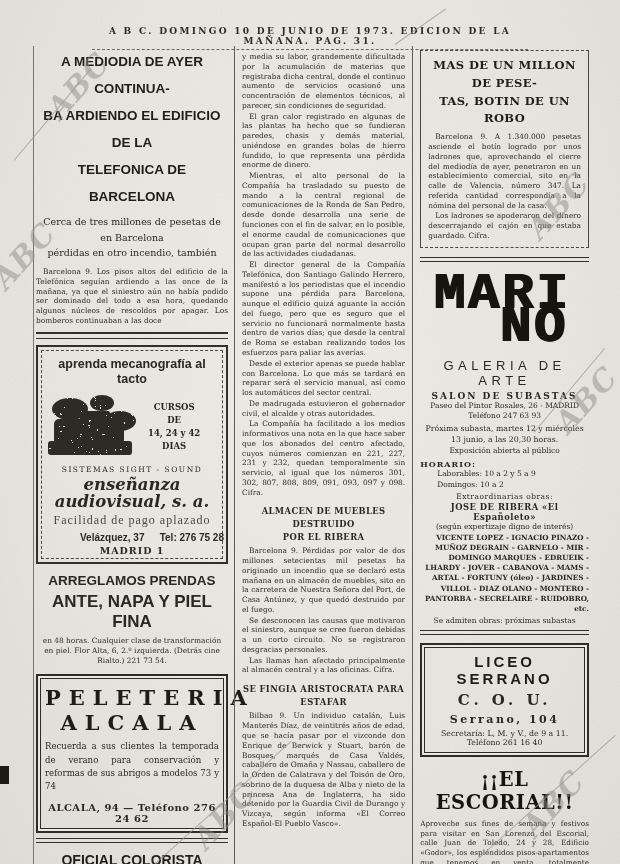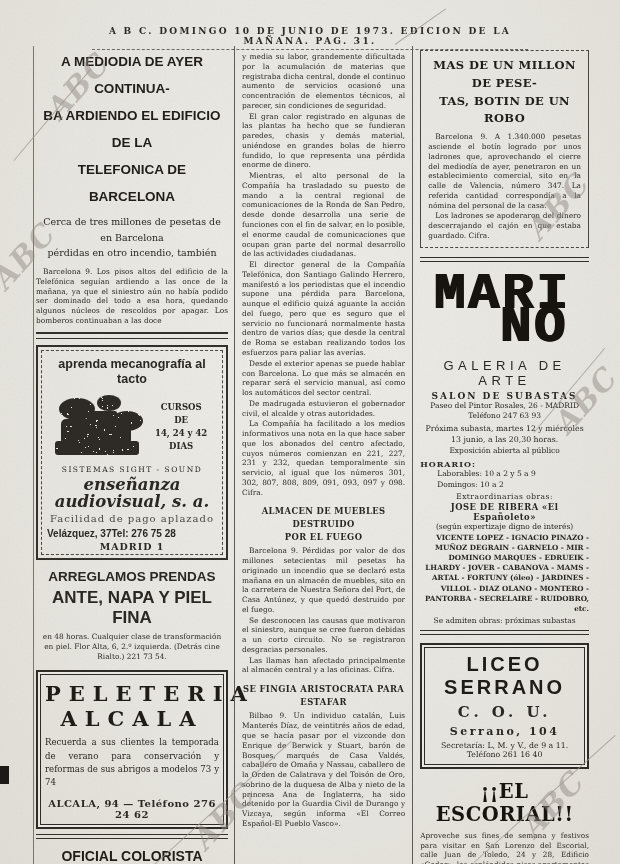--- a/index.html
+++ b/index.html
@@ -26,29 +26,29 @@
   
   .bt{font-size:7.4px;line-height:1.32;text-align:justify;text-indent:7px;margin:0 0 1px;}
   .rule-heavy{height:4px;border-top:2px solid #33302a;border-bottom:1px solid #33302a;margin:6px 0;}
   .rule-thin2{height:3px;border-top:1px solid #33302a;border-bottom:1px solid #33302a;margin:5px 0;}
   
   .headline1{font-family:"Liberation Sans",sans-serif;font-weight:bold;font-size:13.5px;
     text-align:center;line-height:2;color:#211e19;}
   .subhead1{font-size:9.5px;line-height:1.65;text-align:center;margin-top:4px;}
   .body1{margin-top:6px;}
   .ad-meca{margin-top:5px;border:2px solid #33302a;outline:1px dashed #4a463f;outline-offset:-6px;
-    padding:10px 9px 6px;text-align:center;}
+    padding:10px 2px 6px;text-align:center;}
   .ad-meca-title{font-family:"Liberation Sans",sans-serif;font-weight:bold;font-size:12.5px;line-height:1.25;}
   .meca-row{display:flex;align-items:center;margin-top:3px;}
   .cursos{font-weight:bold;font-size:8.5px;line-height:1.5;}
   .sistema{font-size:7.5px;letter-spacing:1.5px;margin-top:2px;}
   .brand{font-weight:bold;font-style:italic;font-size:16.5px;line-height:1.02;margin-top:3px;}
-  .pago{font-size:10px;letter-spacing:1px;margin-top:2px;color:#4b473f;}
-  .meca-addr{display:flex;margin-top:4px;
-    font-family:"Liberation Sans",sans-serif;font-weight:bold;font-size:10px;}
+  .pago{font-size:12px;letter-spacing:1px;margin-top:2px;color:#4b473f;font-family:Liberation Serif, serif;}
+  .meca-addr{display:flex;justify-content:space-between;margin-top:4px;
+    font-family:"Liberation Sans",sans-serif;font-weight:bold;font-size:10px;margin-left:40px;}
   .meca-city{font-weight:bold;font-size:9.5px;letter-spacing:1px;margin-top:2px;}
   .prendas-title{font-family:"Liberation Sans",sans-serif;font-weight:bold;font-size:13.5px;
     text-align:center;margin-top:9px;}
   .prendas-sub{font-family:"Liberation Sans",sans-serif;font-weight:bold;font-size:17px;
     text-align:center;margin-top:4px;}
   .prendas-body{font-size:7.4px;line-height:1.4;text-align:center;margin-top:4px;padding:0 6px;}
   .ad-pele{border:2px solid #2f2c27;box-shadow:inset 0 0 0 2px #eae8e2, inset 0 0 0 3px #2f2c27;
     padding:9px 7px 7px;margin-top:7px;text-align:center;}
   .pele-title{font-weight:bold;font-size:21px;letter-spacing:8px;line-height:1.2;color:#1f1c17;}
   .pele-body{font-size:8.6px;line-height:1.55;text-align:justify;margin-top:5px;}
@@ -75,21 +75,21 @@
   .m-auction{font-size:7.8px;line-height:1.4;text-align:center;margin-top:2px;}
   .m-horario{font-weight:bold;font-size:8px;letter-spacing:1px;margin-top:3px;}
   .m-sched{font-size:7.5px;line-height:1.4;margin-left:17px;}
   .m-extra{font-size:7.5px;text-align:center;margin-top:2px;letter-spacing:.5px;}
   .m-feat{font-weight:bold;font-size:8.4px;text-align:center;margin-top:1px;letter-spacing:.5px;}
   .m-featnote{font-size:7.5px;text-align:center;}
   .m-artists{font-weight:bold;font-size:7.2px;line-height:1.4;text-align:right;margin-top:2px;}
   .m-admit{font-size:7.5px;text-align:center;margin-top:2px;}
   .box-liceo{border:2px solid #2f2c27;box-shadow:inset 0 0 0 2px #eae8e2, inset 0 0 0 3px #2f2c27;
     padding:8px 4px;margin-top:8px;text-align:center;}
-  .liceo-name{font-family:"Liberation Sans",sans-serif;font-weight:bold;font-size:20px;letter-spacing:3px;color:#1f1c17;}
+  .liceo-name{font-family:"Liberation Sans",sans-serif;font-weight:bold;font-size:15px;letter-spacing:3px;color:#1f1c17;}
   .liceo-cou{font-weight:bold;font-size:15px;letter-spacing:4px;margin-top:4px;}
   .liceo-addr{font-weight:bold;font-size:11px;letter-spacing:2.5px;margin-top:4px;}
   .liceo-sec{font-size:7.8px;margin-top:3px;}
   .liceo-tel{font-size:7.8px;}
   .esc-head{font-weight:bold;font-size:19.5px;text-align:center;margin-top:11px;color:#17140f;letter-spacing:.5px;}
   .esc-body{font-size:7.3px;line-height:1.34;text-align:justify;margin-top:5px;}
   
   .wm{position:absolute;z-index:6;font-style:italic;font-weight:bold;font-size:30px;
     color:#8f8a82;opacity:.48;transform:rotate(-48deg);letter-spacing:1px;pointer-events:none;}
   .wline{position:absolute;z-index:6;border-top:1px solid #9b968d;opacity:.75;
@@ -196,27 +196,27 @@
         </div>
 
       </section>
     </div>
 
     <div class="col-mid">
       <p class="bt" style="text-indent:0;">y media su labor, grandemente dificultada por la acumulación de materias que registraba dicha central, donde el continuo aumento de servicios ocasionó una concentración de elementos técnicos, al parecer, sin condiciones de seguridad.</p>
       <p class="bt">El gran calor registrado en algunas de las plantas ha hecho que se fundieran paredes, chasis y demás material, uniéndose en grandes bolas de hierro fundido, lo que representa una pérdida enorme de dinero.</p>
       <p class="bt">Mientras, el alto personal de la Compañía ha trasladado su puesto de mando a la central regional de comunicaciones de la Ronda de San Pedro, desde donde desarrolla una serie de funciones con el fin de salvar, en lo posible, el enorme caudal de comunicaciones que ocupan gran parte del normal desarrollo de las actividades ciudadanas.</p>
       <p class="bt">El director general de la Compañía Telefónica, don Santiago Galindo Herrero, manifestó a los periodistas que el incendio supone una pérdida para Barcelona, aunque el edificio quizá aguante la acción del fuego, pero que es seguro que el servicio no funcionará normalmente hasta dentro de varios días; que desde la central de Roma se estaban realizando todos los esfuerzos para paliar las averías.</p>
-      <p class="bt">Desde el exterior apenas se puede hablar con Barcelona. Lo que más se almacén en reparar será el servicio manual, así como los automáticos del sector central.</p>
+      <p class="bt">Desde el exterior apenas se puede hablar con Barcelona. Lo que más se tardará en reparar será el servicio manual, así como los automáticos del sector central.</p>
       <p class="bt">De madrugada estuvieron el gobernador civil, el alcalde y otras autoridades.</p>
       <p class="bt">La Compañía ha facilitado a los medios informativos una nota en la que hace saber que los abonados del centro afectado, cuyos números comienzan en 221, 227, 231 y 232, quedan temporalmente sin servicio, al igual que los números 301, 302, 807, 808, 809, 091, 093, 097 y 098. Cifra.</p>
 
       <div class="subhead2">
         <div>ALMACEN DE MUEBLES DESTRUIDO</div>
-        <div>POR EL FUEGO</div>
+        <div>POR EL RIBERA</div>
       </div>
       <p class="bt">Barcelona 9. Pérdidas por valor de dos millones setecientas mil pesetas ha originado un incendio que se declaró esta mañana en un almacén de muebles, sito en la carretera de Nuestra Señora del Port, de Casa Antúnez, y que quedó destruido por el fuego.</p>
       <p class="bt">Se desconocen las causas que motivaron el siniestro, aunque se cree fueron debidas a un corto circuito. No se registraron desgracias personales.</p>
       <p class="bt">Las llamas han afectado principalmente al almacén central y a las oficinas. Cifra.</p>
 
       <div class="subhead2">
         <div>SE FINGIA ARISTOCRATA PARA</div>
         <div>ESTAFAR</div>
       </div>
       <p class="bt">Bilbao 9. Un individuo catalán, Luis Manterés Díaz, de veintitrés años de edad, que se hacía pasar por el vizconde don Enrique de Berwick y Stuart, barón de Bosques, marqués de Casa Valdés, caballero de Omaña y Nassau, caballero de la Orden de Calatrava y del Toisón de Oro, sobrino de la duquesa de Alba y nieto de la princesa Ana de Inglaterra, ha sido detenido por la Guardia Civil de Durango y Vizcaya, según informa «El Correo Español-El Pueblo Vasco».</p>

